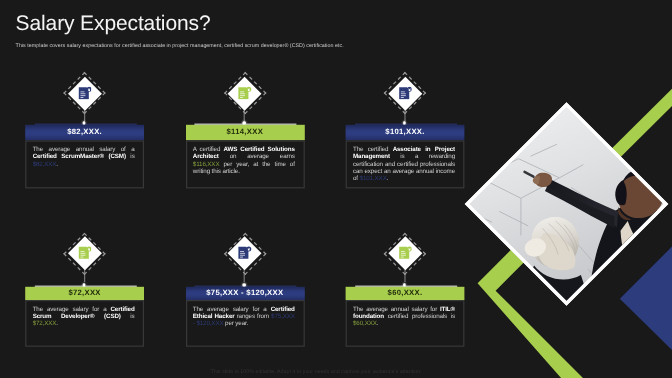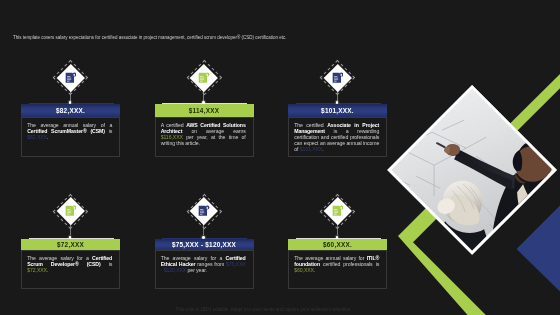--- a/index.html
+++ b/index.html
@@ -55,20 +55,21 @@
                 transform:rotate(-45deg);transform-origin:90px 90px;}
 
   
   .footer{position:absolute;left:0;top:306.6px;width:527px;text-align:center;
           font-size:4.44px;color:#333333;letter-spacing:0.02px;white-space:nowrap;}
 </style>
 </head>
 <body>
 
 <div class="slide">
+  <div class="title">Salary Expectations?</div>
   <div class="subtitle">This template covers salary expectations for certified associate in project management, certified scrum developer® (CSD) certification etc.</div>
   <div id="cards">
       <div class="card blue" style="left: 21px; top: 104px;">
         <div class="stem" style="top:-15px;height:12px"></div>
         <div class="topline"></div>
         <div class="dot"></div>
         <div class="bar" style="height:13px">
           <span>$82,XXX.</span>
         </div>
         <div class="body" style="top:13px;height:39.5px">

